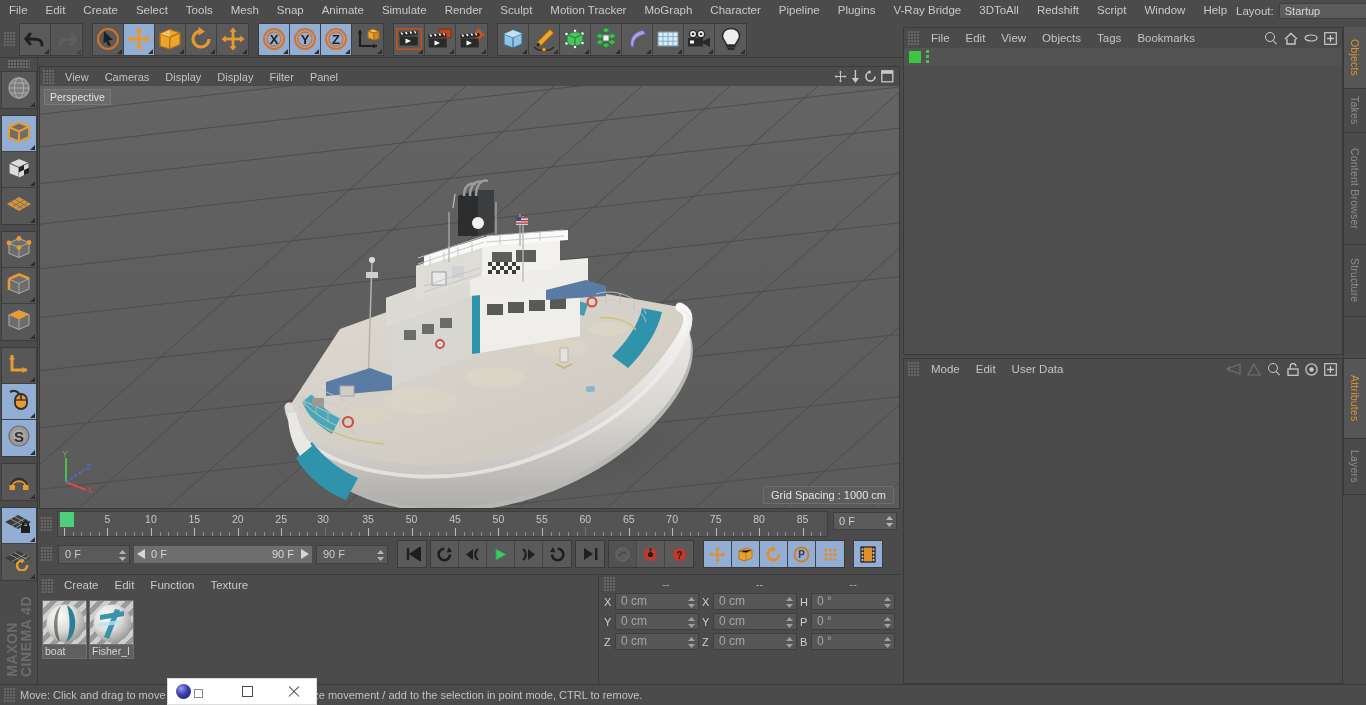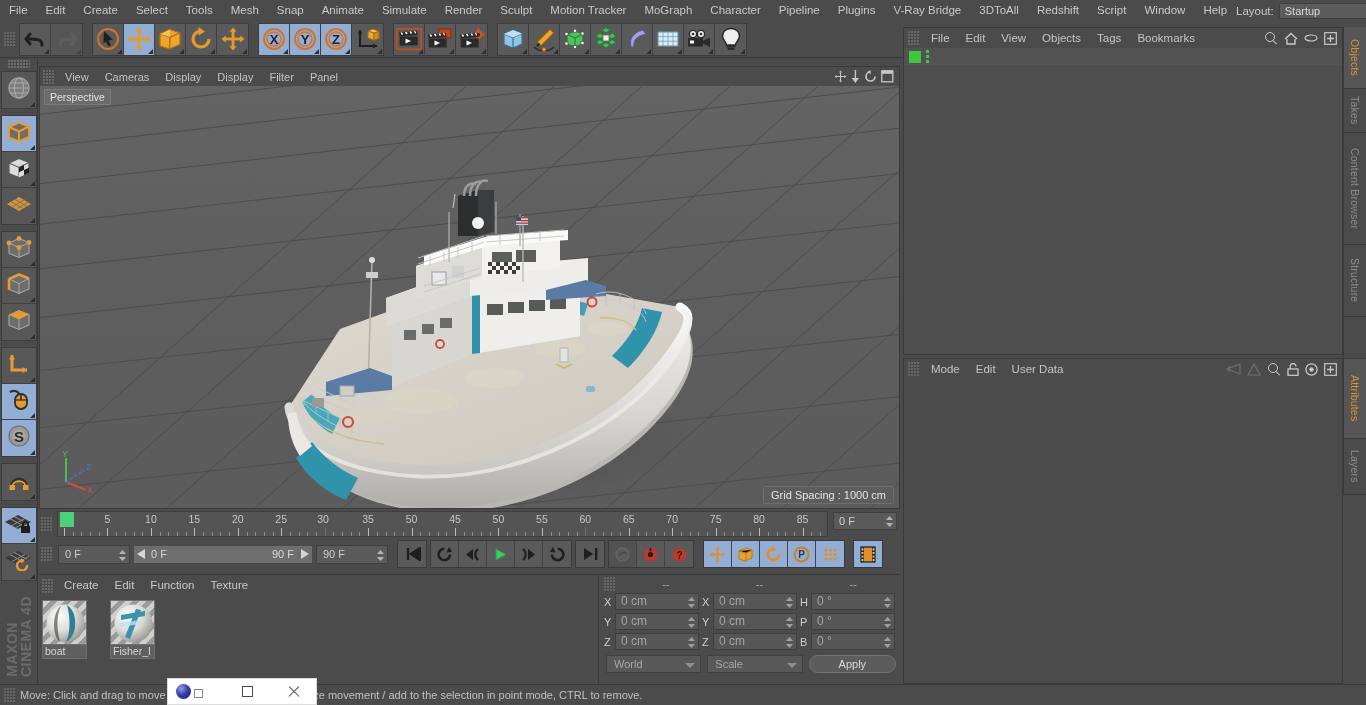--- a/index.html
+++ b/index.html
@@ -172,21 +172,21 @@
   .transport.active { background: #93aed4; }
   .tgroup { display: flex; border: 1px solid #3a3a3a; }
   .tgroup .transport { border: none; border-right: 1px solid #434343; }
   .tgroup .transport:last-child { border-right: none; }
 
   
   #material-panel {
     position: absolute; left: 39px; top: 574px; width: 560px; height: 110px;
     background: #4b4b4b; border-top: 1px solid #3a3a3a; border-right: 1px solid #3a3a3a;
   }
-  #mat-list { display: flex; padding: 4px 3px; gap: 23px; }
+  #mat-list { display: flex; padding: 4px 3px; gap: 2px; }
   .mat-item { width: 45px; }
   .mat-sw {
     width: 45px; height: 45px; border: 1px solid #707070; position: relative; overflow: hidden;
     background:
       repeating-linear-gradient(135deg, #cfcfcf 0 5px, #9a9a9a 5px 10px);
   }
   .mat-name {
     font-size: 10.5px; color: #d5d5d5; background: #5f5f5f;
     border: 1px solid #6d6d6d; border-top: none;
     width: 45px; height: 14px; line-height: 12px;
@@ -1421,31 +1421,20 @@
               <path d="M3.5 0 L7 4 H0 Z" fill="#9e9e9e"></path>
               <path d="M3.5 11 L0 7 H7 Z" fill="#9e9e9e"></path>
             </svg></div>
           <div class="axl">B</div>
           <div class="cf"><span>0 °</span><svg class="spinarrows" viewBox="0 0 7 11" style="top:3px;">
               <path d="M3.5 0 L7 4 H0 Z" fill="#9e9e9e"></path>
               <path d="M3.5 11 L0 7 H7 Z" fill="#9e9e9e"></path>
             </svg></div>
         </div>
       </div>
-    <div id="coord-bottom">
-      <div class="ddown">
-        <span>World</span>
-        <span class="arrow"></span>
-      </div>
-      <div class="ddown">
-        <span>Scale</span>
-        <span class="arrow"></span>
-      </div>
-      <div id="apply-btn">Apply</div>
-    </div>
   </div>
 
   <div id="obj-panel">
     <div id="obj-toolbar">
       <div class="gripper" style="margin:0 4px 0 4px;"></div>
       <div id="obj-menu-items" style="display:flex;">
           <div class="mi">File</div>
           <div class="mi">Edit</div>
           <div class="mi">View</div>
           <div class="mi">Objects</div>

